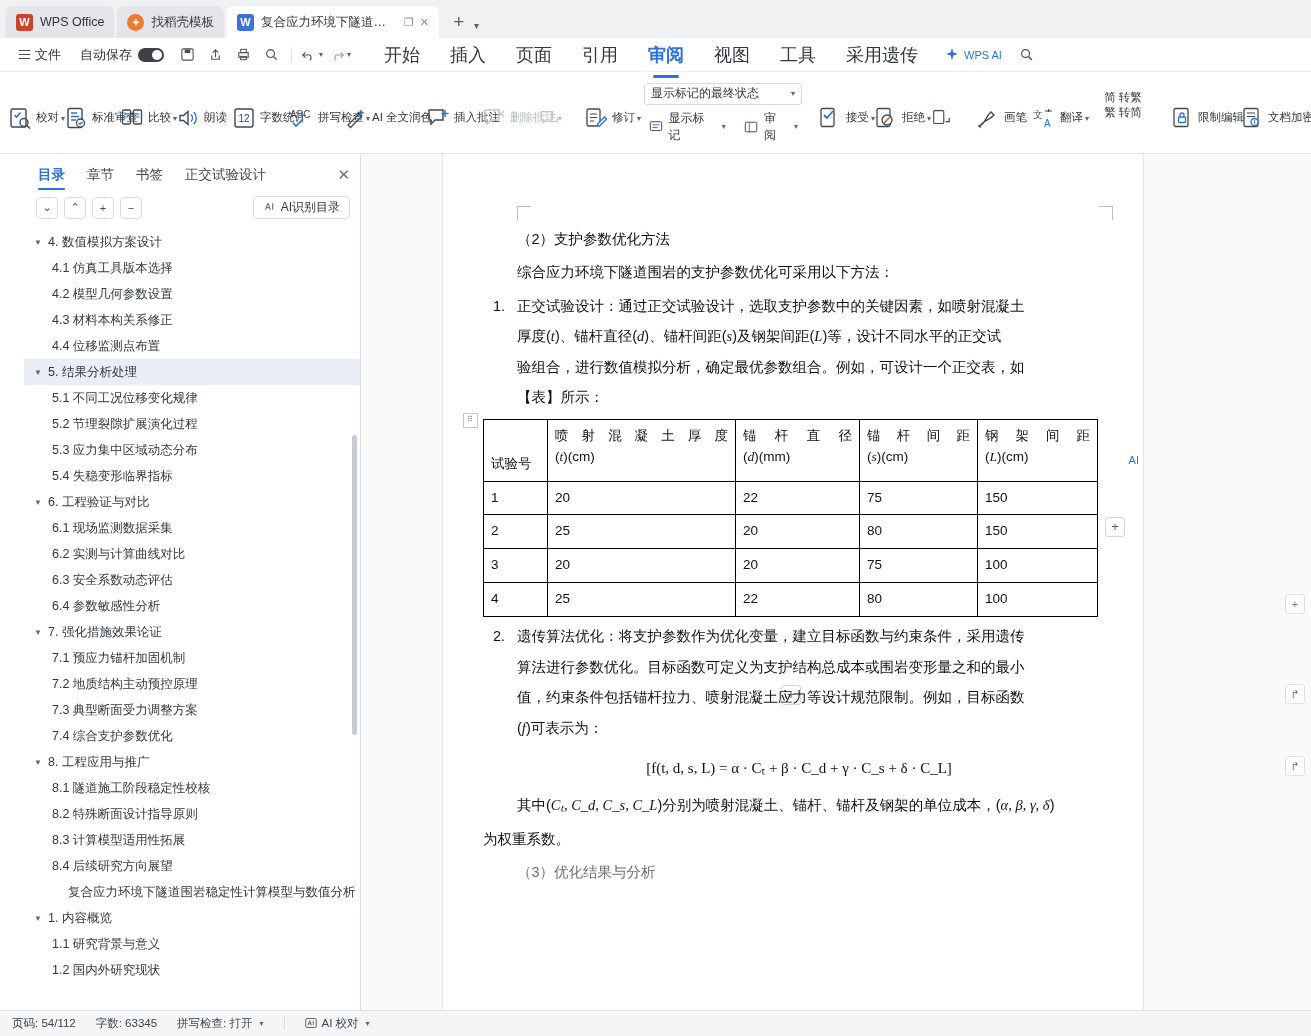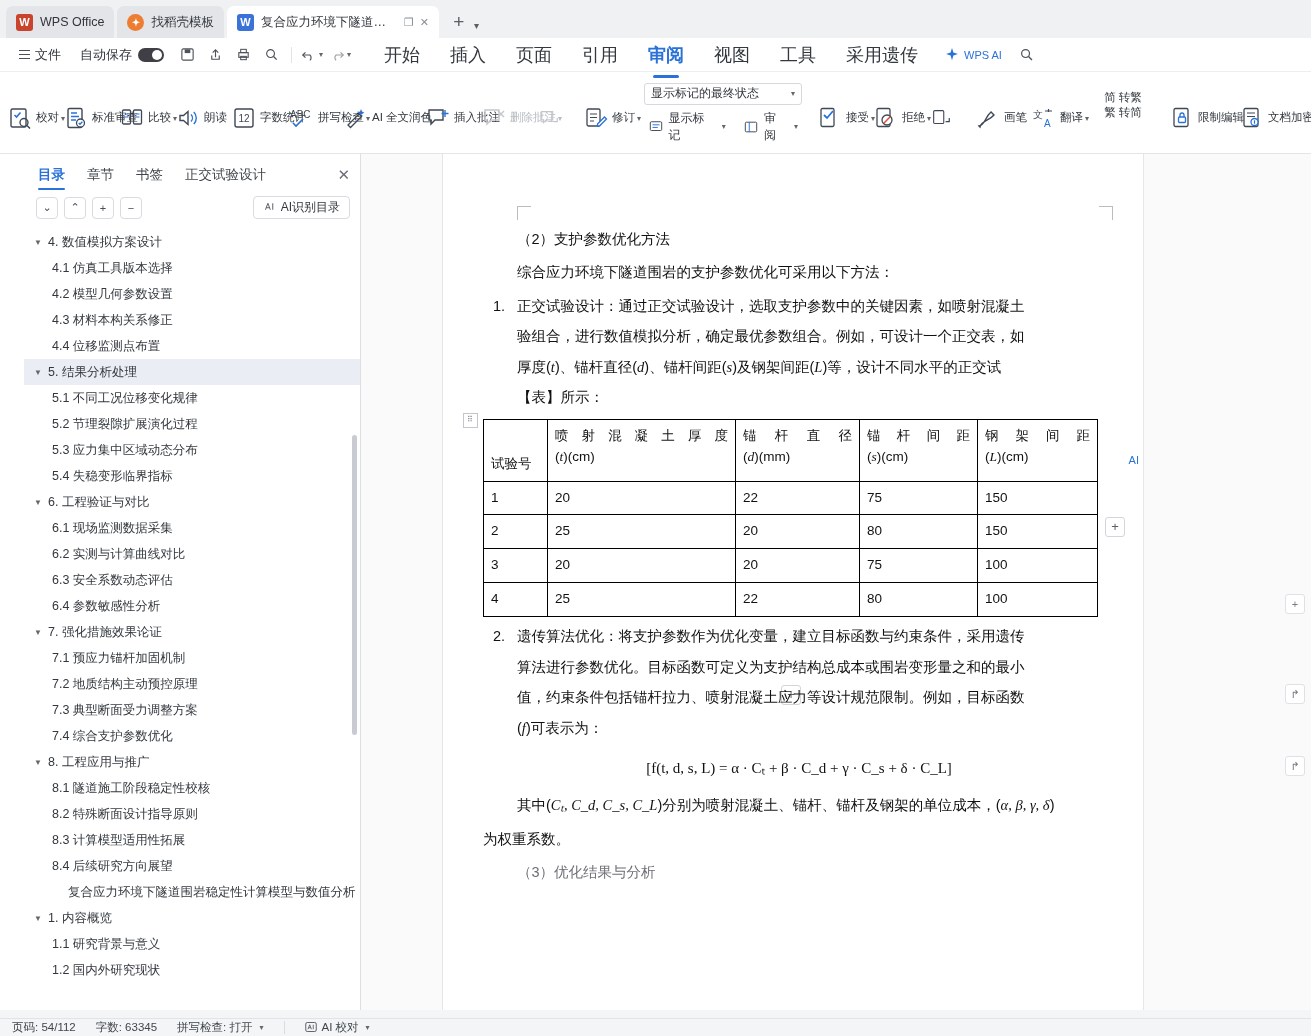--- a/index.html
+++ b/index.html
@@ -154,21 +154,21 @@
     border-radius: 3px; display: flex; align-items: center; justify-content: center; color: #5b6066; font-size: 13px;
   }
   .side-mark {
     position: absolute; right: 6px; width: 20px; height: 20px; border: 1px solid #dfe1e5; background: #fff;
     border-radius: 3px; display: flex; align-items: center; justify-content: center; color: #767b81; font-size: 11px;
   }
   .ai-badge { position: absolute; right: 4px; top: 300px; font-size: 11px; color: #2a72d8; }
 
   
   .statusbar {
-    position: absolute; bottom: 0; left: 0; right: 0; height: 18px; background: #f4f5f7;
+    position: absolute; bottom: 0; left: 0; right: 0; height: 26px; background: #f4f5f7;
     border-top: 1px solid #e1e3e7; display: flex; align-items: center; padding-left: 12px;
     font-size: 11.5px; color: #41464c; gap: 20px;
   }
   .sb-item { display: flex; align-items: center; gap: 5px; }
   .vsep { width: 1px; height: 13px; background: #d9dce0; }
 </style>
 </head>
 <body>
 
 <div id="app">
@@ -638,24 +638,24 @@
         <div class="corner tl"></div>
         <div class="corner tr"></div>
 
         <div class="doc-body">
           <div class="p indent1">（2）支护参数优化方法</div>
           <div class="p indent1">综合应力环境下隧道围岩的支护参数优化可采用以下方法：</div>
 
           <div class="p numlist">
             <span class="num">1.</span>
             <span class="txt">正交试验设计：通过正交试验设计，选取支护参数中的关键因素，如喷射混凝土</span>
-            <span class="txt">验组合，进行数值模拟分析，确定最优参数组合。例如，可设计一个正交表，如</span>
             <span class="txt">
               <span>厚度(</span><span class="math-italic">t</span><span>)、锚杆直径(</span><span class="math-italic">d</span><span>)、锚杆间距(</span><span class="math-italic">s</span><span>)及钢架间距(</span><span class="math-italic">L</span><span>)等，设计不同水平的正交试</span>
             </span>
+            <span class="txt">验组合，进行数值模拟分析，确定最优参数组合。例如，可设计一个正交表，如</span>
             <span class="txt">【表】所示：</span>
           </div>
 
           <div style="position:relative">
             <div class="tbl-handle" style="top:-6px; left:-20px;">⠿</div>
             <table class="tbl">
               <tbody>
                   <tr>
                 <td class="col0">
                   <div style="margin-top:28px">试验号</div>

